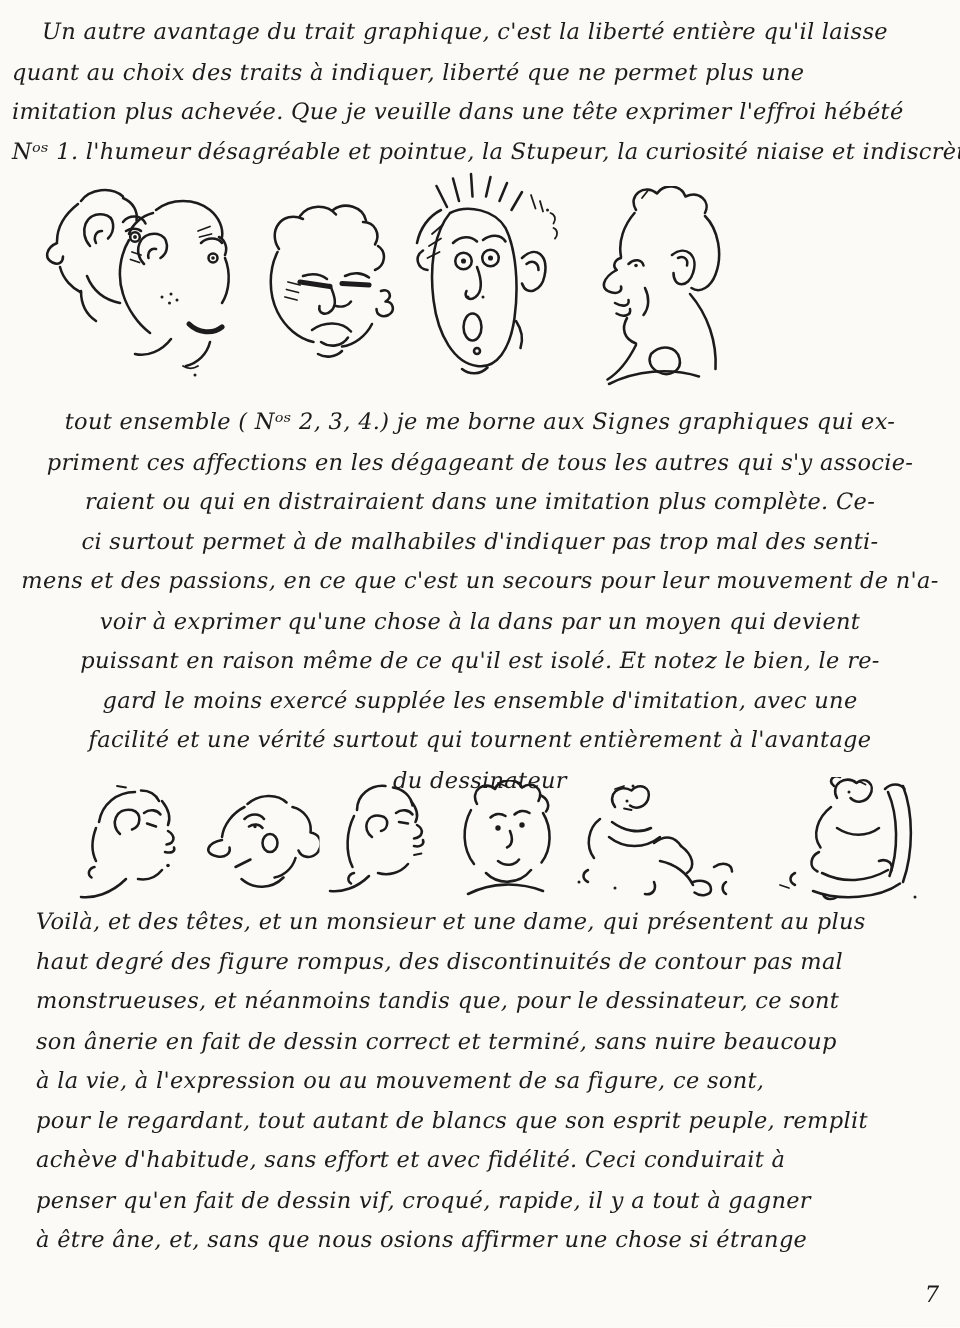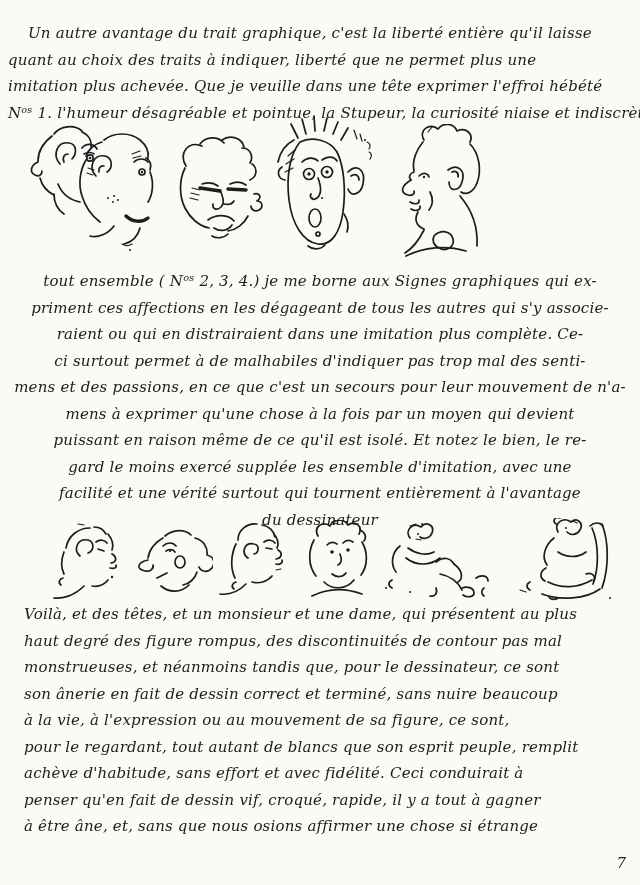--- a/index.html
+++ b/index.html
@@ -12,21 +12,21 @@
     font-style:italic;
     color:#1c1c1c;
   }
   .para{position:absolute;width:628px;}
   .line{
     font-size:15px;
     line-height:26.5px;
     letter-spacing:.2px;
     white-space:nowrap;
   }
-  .indent-first .line:first-child{text-indent:20px;margin-top:12px;}
+  .indent-first .line:first-child{text-indent:20px;}
   #para1{left:8px;top:8px;}
   #para2{left:6px;top:268px;text-align:center;}
   #para3{left:24px;top:601px;}
   .figrow{position:absolute;left:0;width:640px;}
   #figrow1{top:112px;height:156px;}
   #figrow2{top:518px;height:84px;}
   .sk{position:absolute;}
   .ink path,.ink ellipse,.ink circle{
     fill:none;stroke:#1c1c1c;stroke-width:1.7;
     stroke-linecap:round;stroke-linejoin:round;
@@ -173,21 +173,21 @@
       <path d="M18,132 c18,-9 40,-11 60,-5"></path>
     </svg>
   </div>
 
   <div id="para2" class="para">
     <div class="line">tout ensemble ( Nᵒˢ 2, 3, 4.) je me borne aux Signes graphiques qui ex-</div>
     <div class="line">priment ces affections en les dégageant de tous les autres qui s'y associe-</div>
     <div class="line">raient ou qui en distrairaient dans une imitation plus complète. Ce-</div>
     <div class="line">ci surtout permet à de malhabiles d'indiquer pas trop mal des senti-</div>
     <div class="line">mens et des passions, en ce que c'est un secours pour leur mouvement de n'a-</div>
-    <div class="line">mens à exprimer qu'une chose à la fois par un moyen qui devient</div>
+    <div class="line">voir à exprimer qu'une chose à la dans par un moyen qui devient</div>
     <div class="line">puissant en raison même de ce qu'il est isolé. Et notez le bien, le re-</div>
     <div class="line">gard le moins exercé supplée les ensemble d'imitation, avec une</div>
     <div class="line">facilité et une vérité surtout qui tournent entièrement à l'avantage</div>
     <div class="line">du dessinateur</div>
   </div>
 
   <div id="figrow2" class="figrow">
 
     <svg class="sk ink" style="left:50px;top:4px" width="75" height="78" viewBox="0 0 75 78" role="img" aria-label="sketch-small-head-profile-1">
       <path d="M16,26 c2,-12 12,-20 24,-20"></path>

